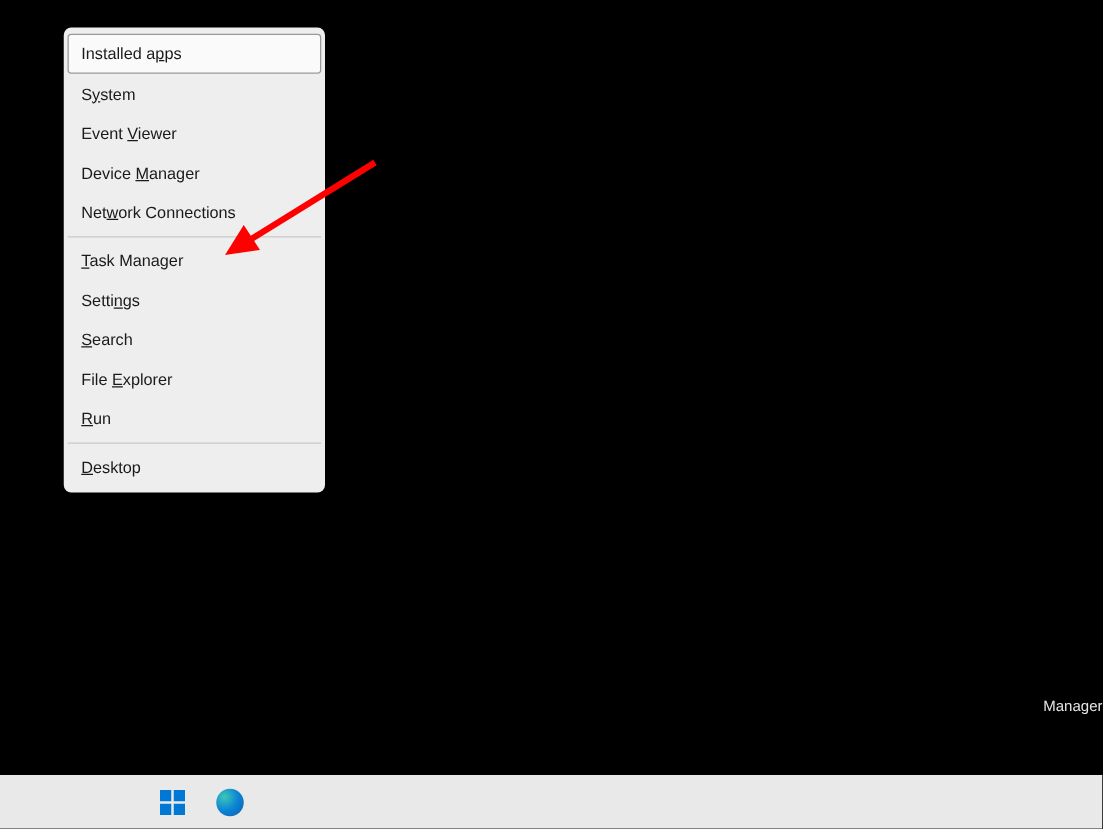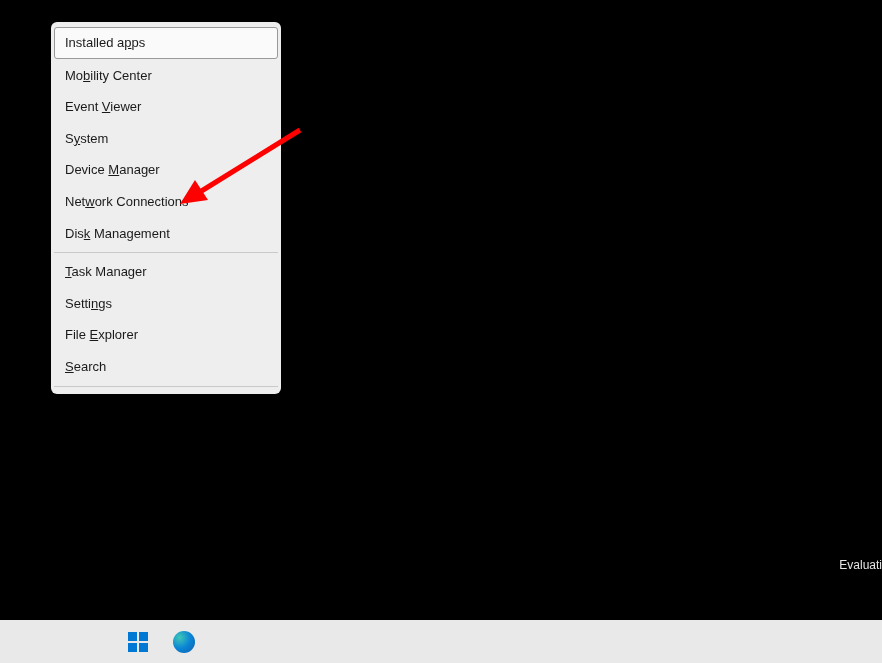--- a/index.html
+++ b/index.html
@@ -19,21 +19,21 @@
     .desktop {
       width: 100%;
       height: 620px;
       background: #000;
       position: relative;
     }
     .context-menu {
       position: absolute;
       left: 51px;
       top: 22px;
-      width: 230px;
+      width: 209px;
       background: #eeeeee;
       border-radius: 6px;
       box-shadow: 0 4px 16px rgba(0,0,0,0.4);
       padding: 4px 3px;
     }
     .menu-item {
       padding: 8px 12px 8px 11px;
       color: #1a1a1a;
       cursor: default;
       position: relative;
@@ -130,64 +130,64 @@
   </style>
 </head>
 <body>
 
 <div class="desktop">
   <div class="context-menu" id="context-menu">
       <div class="menu-item selected">
         <span>Installed a<span class="under">p</span>ps</span>
       </div>
       <div class="menu-item">
-        <span>Mo<span class="under">b</span>ility Center</span>
+        <span>S<span class="under">y</span>stem</span>
       </div>
       <div class="menu-item">
         <span>Event <span class="under">V</span>iewer</span>
       </div>
       <div class="menu-item">
-        <span>S<span class="under">y</span>stem</span>
-      </div>
-      <div class="menu-item">
         <span>Device <span class="under">M</span>anager</span>
       </div>
       <div class="menu-item">
         <span>Net<span class="under">w</span>ork Connections</span>
       </div>
-      <div class="menu-item">
-        <span>Dis<span class="under">k</span> Management</span>
-      </div>
       <div class="menu-divider"></div>
       <div class="menu-item">
         <span><span class="under">T</span>ask Manager</span>
       </div>
       <div class="menu-item">
         <span>Setti<span class="under">n</span>gs</span>
       </div>
       <div class="menu-item">
+        <span><span class="under">S</span>earch</span>
+      </div>
+      <div class="menu-item">
         <span>File <span class="under">E</span>xplorer</span>
       </div>
       <div class="menu-item">
-        <span><span class="under">S</span>earch</span>
+        <span><span class="under">R</span>un</span>
       </div>
       <div class="menu-divider"></div>
+      <div class="menu-item">
+        <span><span class="under">D</span>esktop</span>
+      </div>
     </div>
 
   <svg class="arrow-annotation" width="130" height="100" viewBox="0 0 130 100">
     <defs>
       <marker id="arrowhead" markerWidth="10" markerHeight="10" refX="2" refY="5" orient="auto">
         <polygon points="0 0, 10 5, 0 10" fill="#ff0000"></polygon>
       </marker>
     </defs>
     <line x1="120" y1="10" x2="15" y2="75" stroke="#ff0000" stroke-width="5"></line>
     <polygon points="0,84 28,80 15,60" fill="#ff0000"></polygon>
   </svg>
 
-  <div class="watermark">Evaluati</div>
+  <div class="watermark">Manager</div>
 </div>
 
 <div class="taskbar">
   <div class="taskbar-inner">
     <div class="start-btn">
       <div class="win-logo">
         <div></div>
           <div></div>
           <div></div>
           <div></div>

